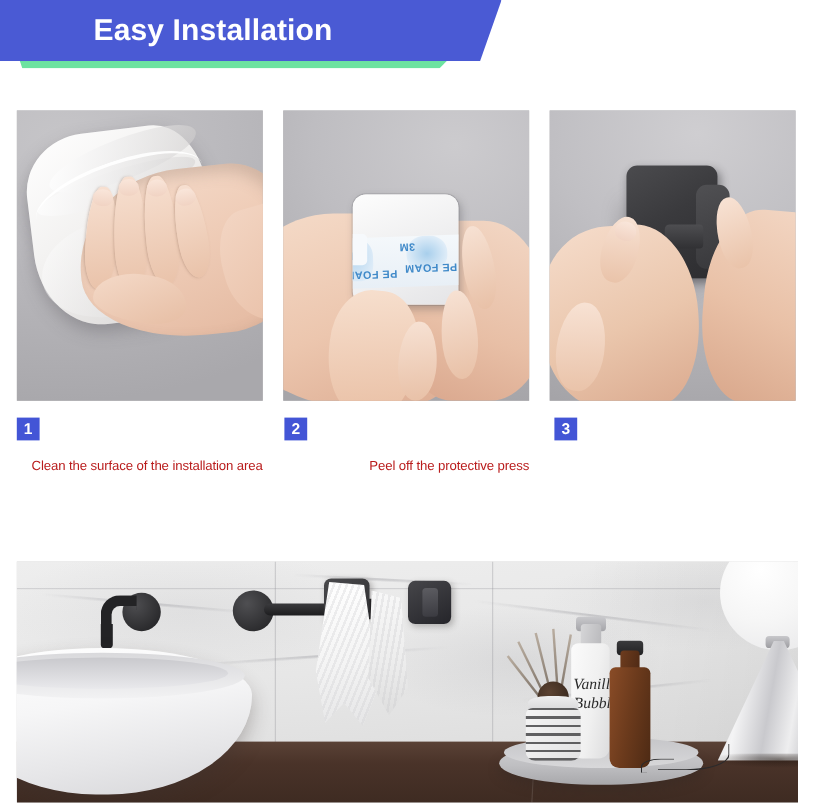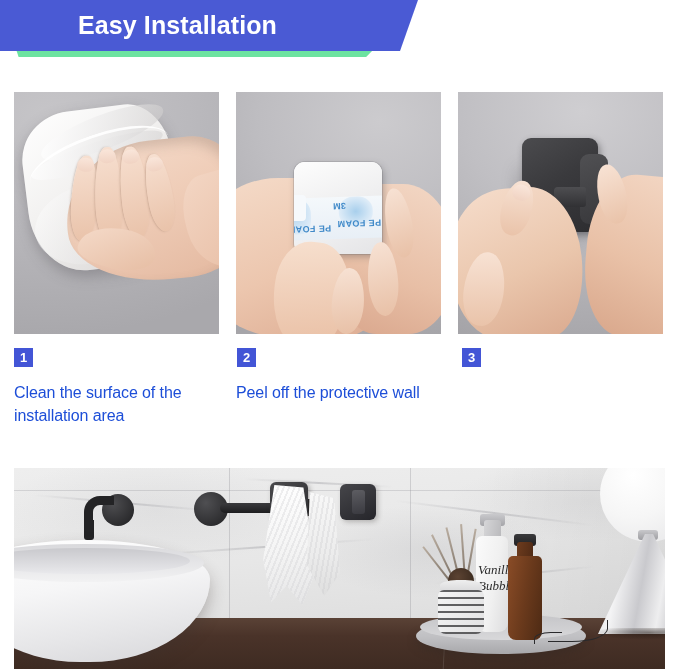--- a/index.html
+++ b/index.html
@@ -68,24 +68,25 @@
     color: #ffffff;
     font-size: 13px;
     font-weight: bold;
     display: flex;
     align-items: center;
     justify-content: center;
     margin-top: 14px;
   }
   .step-text {
     margin-top: 15px;
-    font-size: 16px;
+    font-size: 11px;
     line-height: 1.42;
-    color: #1d4ed8;
+    color: #b91c1c;
     letter-spacing: -.1px;
+    text-align: right;
   }
   .step-col:nth-child(2) .badge { margin-left: 1px; }
   .step-col:nth-child(3) .badge { margin-left: 4px; }
   .step-col:nth-child(3) .step-text { margin-left: 1px; }
 
   
   .wall-bg {
     position: absolute; inset: 0;
     background:
       radial-gradient(ellipse 150% 90% at 18% 10%, #c6c5c8 0%, #bab9bd 45%, #a9a8ac 100%);
@@ -589,21 +590,21 @@
           <div class="pad-txt pt4">PE FOAM</div>
         </div>
         <div class="pad-notch"></div>
       </div>
       <div class="thumb2"></div>
       <div class="f2a" style="left:150px;top:96px;width:26px;height:70px;transform:rotate(-10deg)"></div>
       <div class="f2a" style="left:132px;top:150px;width:30px;height:74px;transform:rotate(-4deg)"></div>
       <div class="f2a" style="left:96px;top:176px;width:32px;height:66px;transform:rotate(4deg)"></div>
     </div>
     <div class="badge">2</div>
-    <div class="step-text">Peel off the protective wall</div>
+    <div class="step-text">Peel off the protective press</div>
   </div>
 
   <div class="step-col">
     <div class="photo">
       <div class="wall-bg3"></div>
       <div class="hook-shadow"></div>
       <div class="hook-plate"></div>
       <div class="hook-plate2"></div>
       <div class="hook-peg"></div>
       <div class="hand3a"></div>

